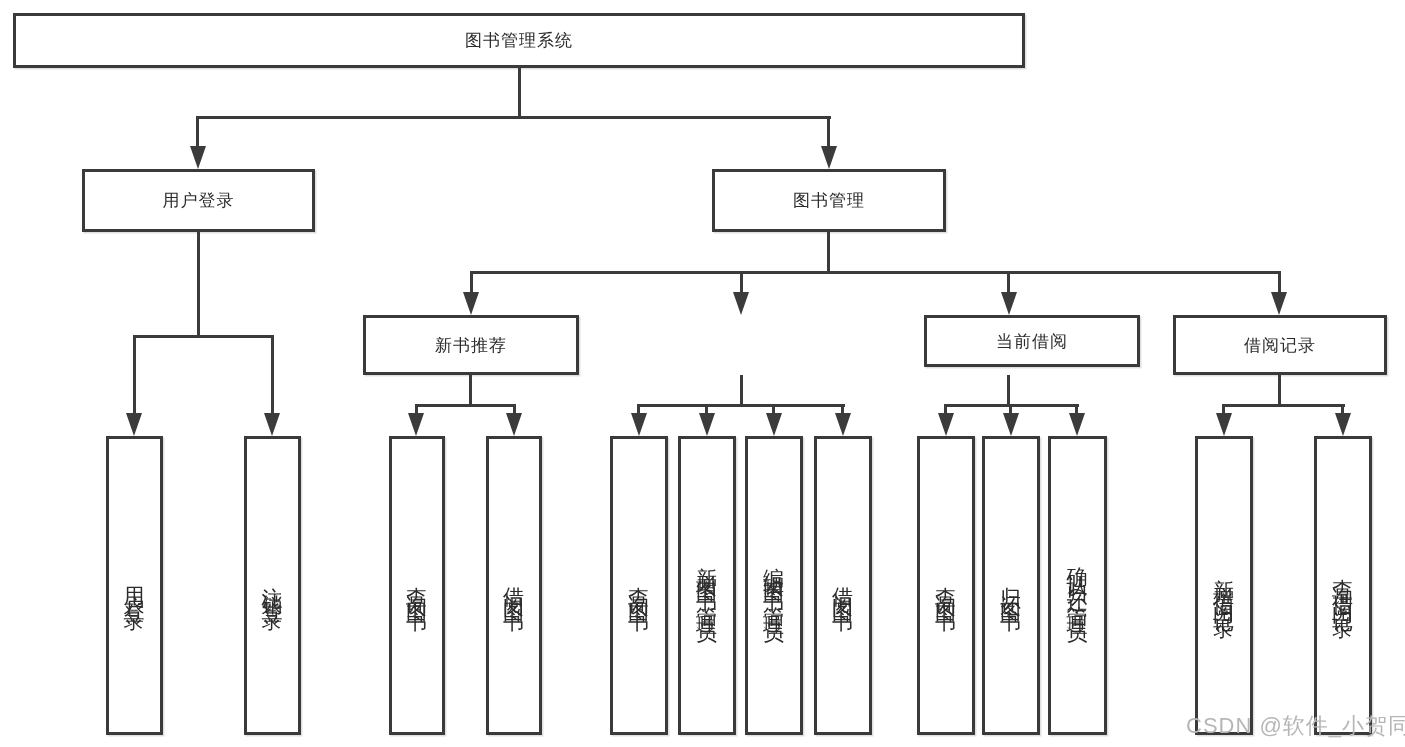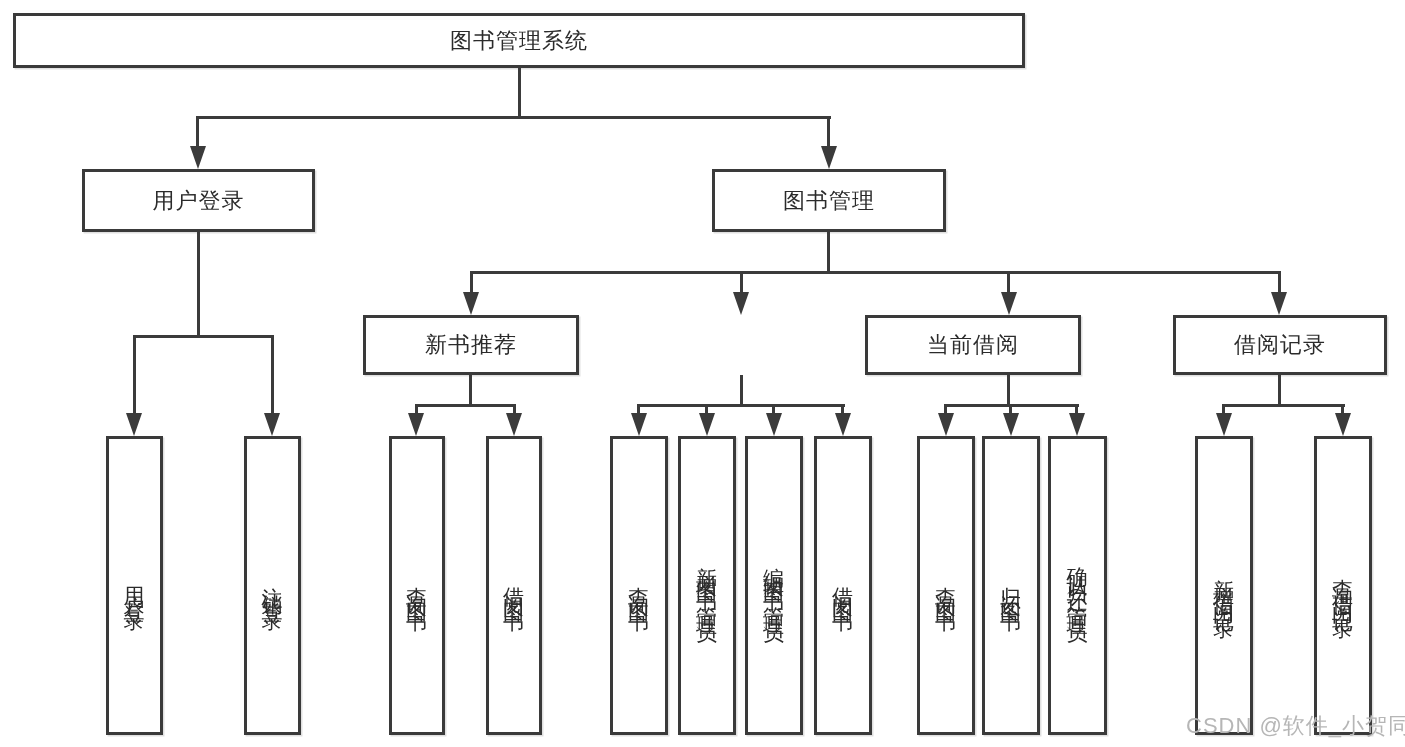--- a/index.html
+++ b/index.html
@@ -22,21 +22,21 @@
     background:#fff;
     border:3px solid var(--border);
     box-sizing:border-box;
     display:flex;
     align-items:center;
     justify-content:center;
     color:var(--text);
     box-shadow:1.5px 1.5px 0 rgba(0,0,0,0.12);
   }
   .box.h span{
-    font-size:22px;
+    font-size:17px;
     letter-spacing:1px;
     white-space:nowrap;
   }
   .box.v span{
     writing-mode:vertical-lr;
     text-orientation:mixed;
     font-size:21px;
     letter-spacing:8px;
     line-height:1;
   }
@@ -72,21 +72,21 @@
   <div class="box h" style="left:82px;top:169px;width:233px;height:63px">
     <span>用户登录</span>
   </div>
   <div class="box h" style="left:363px;top:315px;width:216px;height:60px">
     <span>新书推荐</span>
   </div>
 
   <div class="box h" style="left:712px;top:169px;width:234px;height:63px">
     <span>图书管理</span>
   </div>
-  <div class="box h" style="left:865px;top:315px;width:216px;height:60px">
+  <div class="box h" style="left:924px;top:315px;width:216px;height:52px">
     <span>当前借阅</span>
   </div>
   <div class="box h" style="left:1173px;top:315px;width:214px;height:60px">
     <span>借阅记录</span>
   </div>
 
   <div class="box v" style="left:106px;top:436px;width:57px;height:299px">
     <span>用户登录</span>
   </div>
   <div class="box v" style="left:244px;top:436px;width:57px;height:299px">

